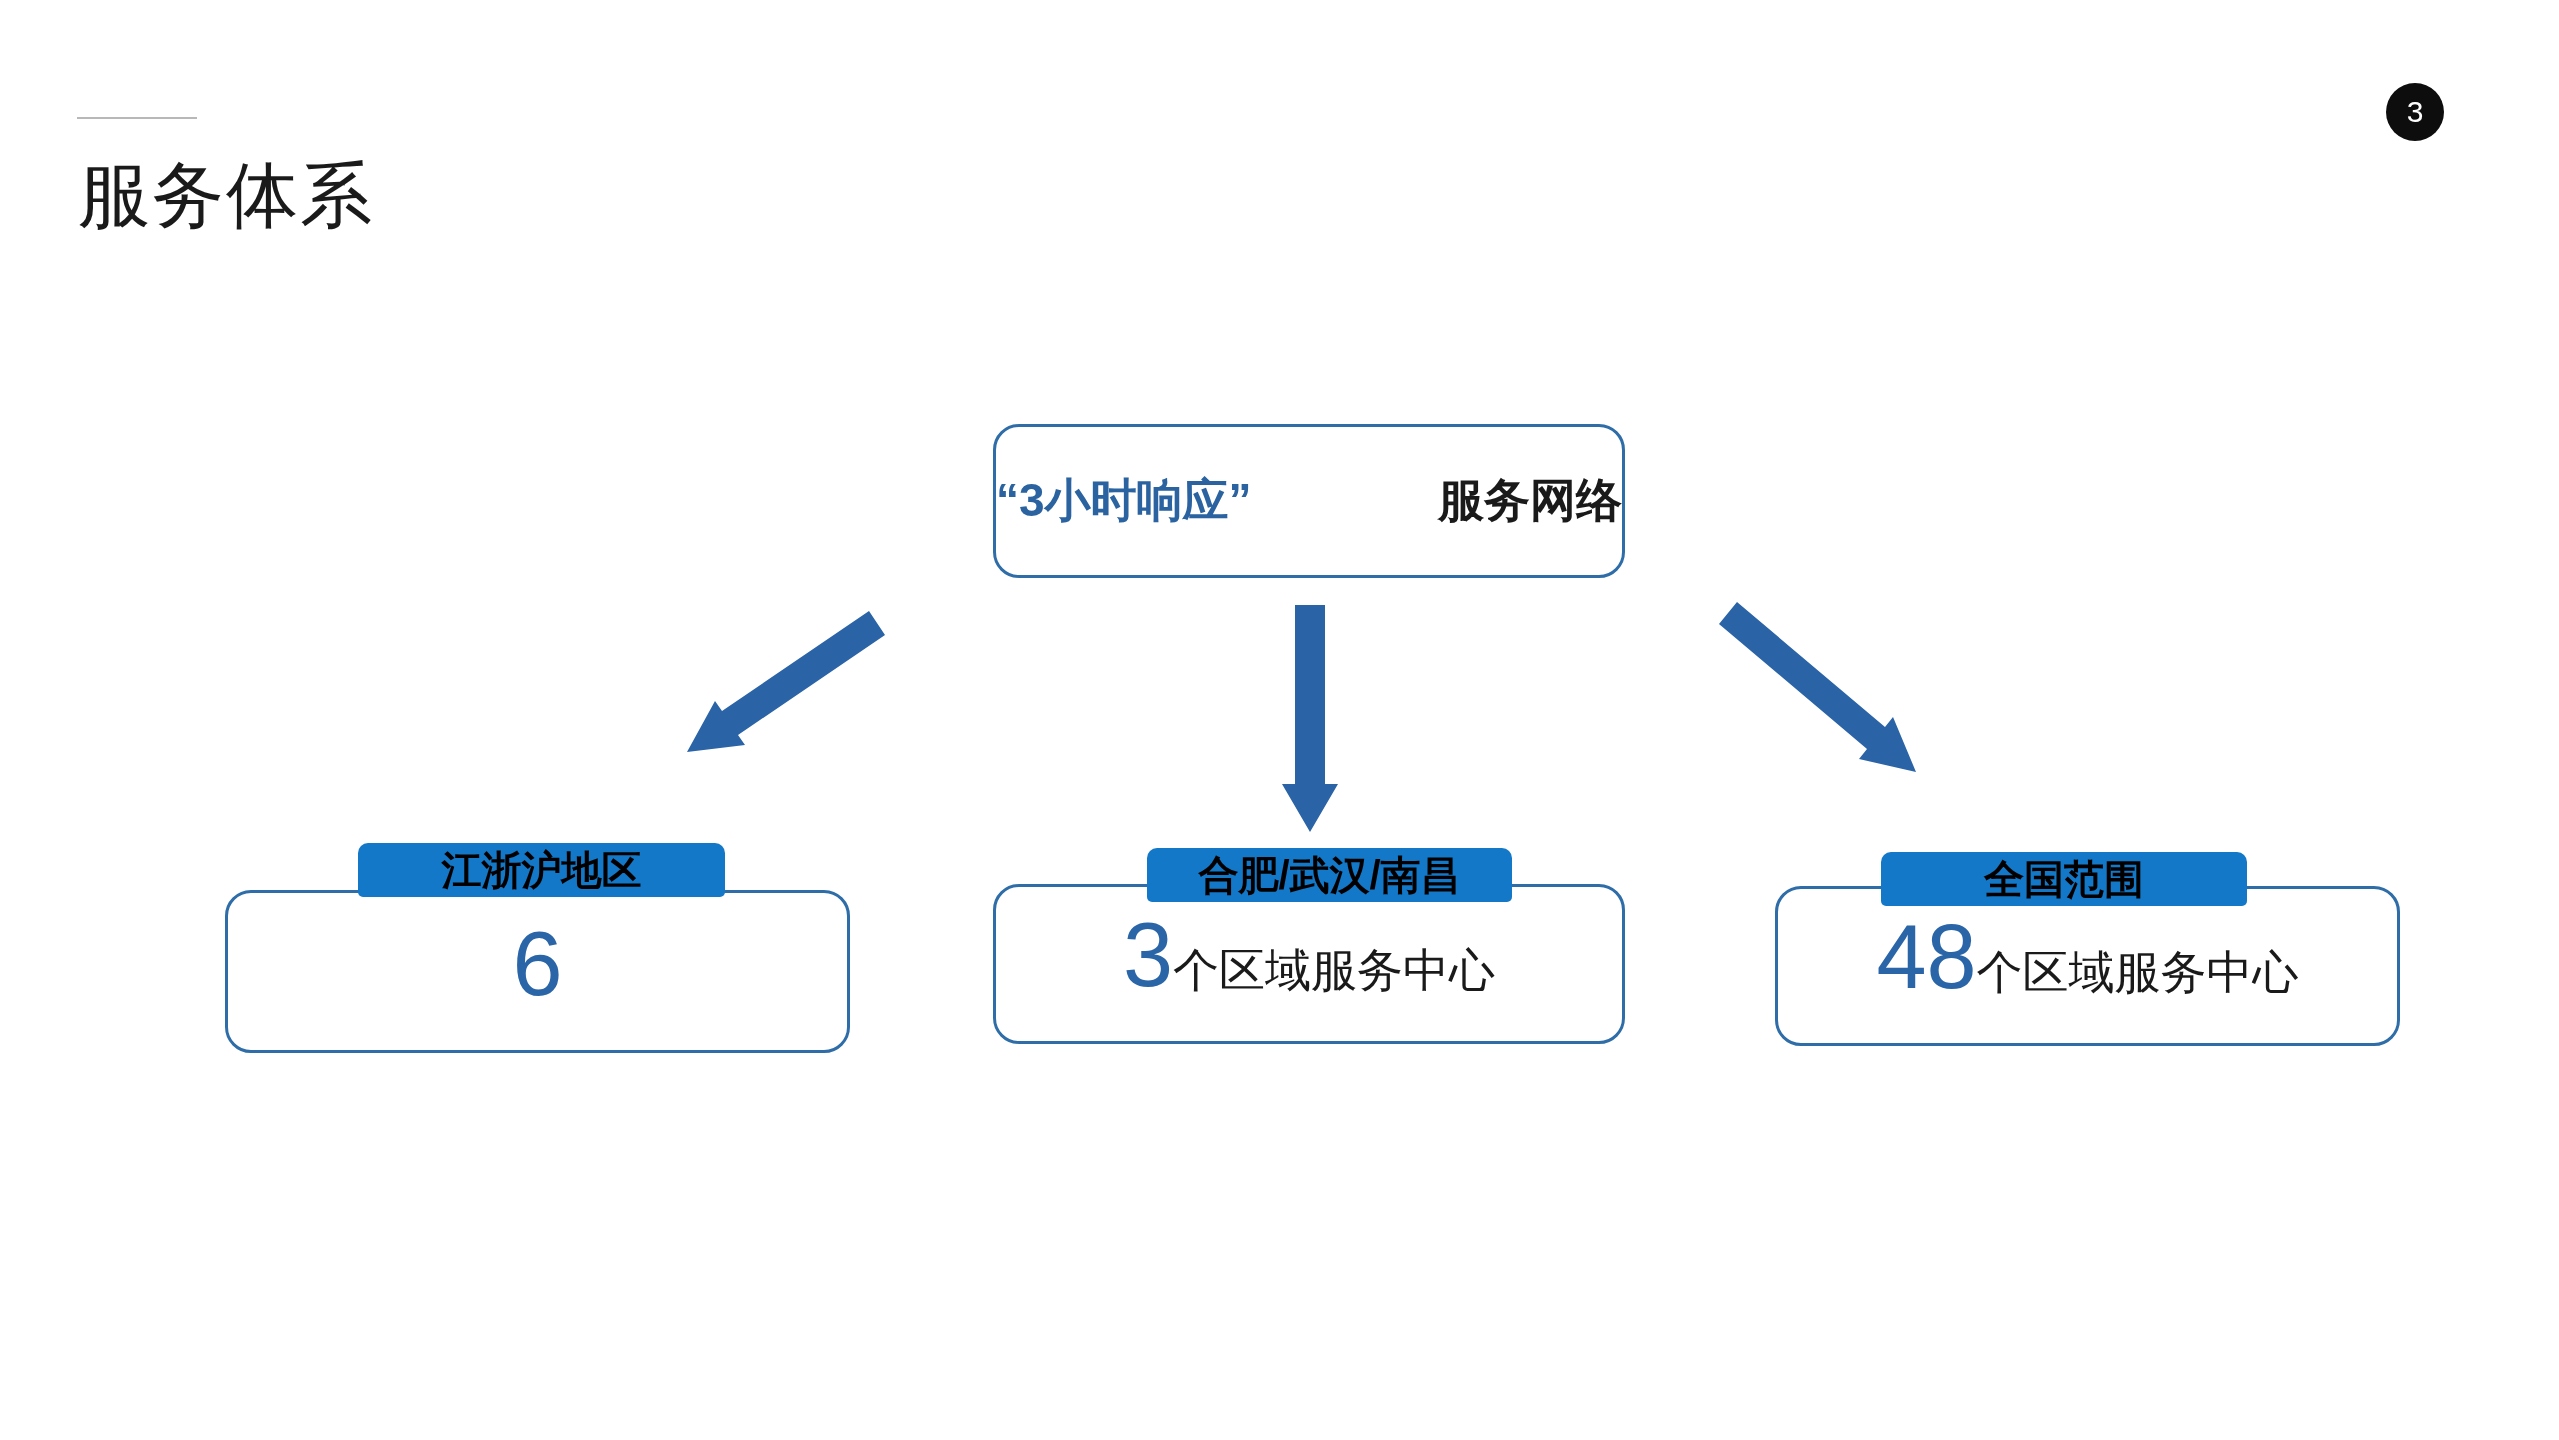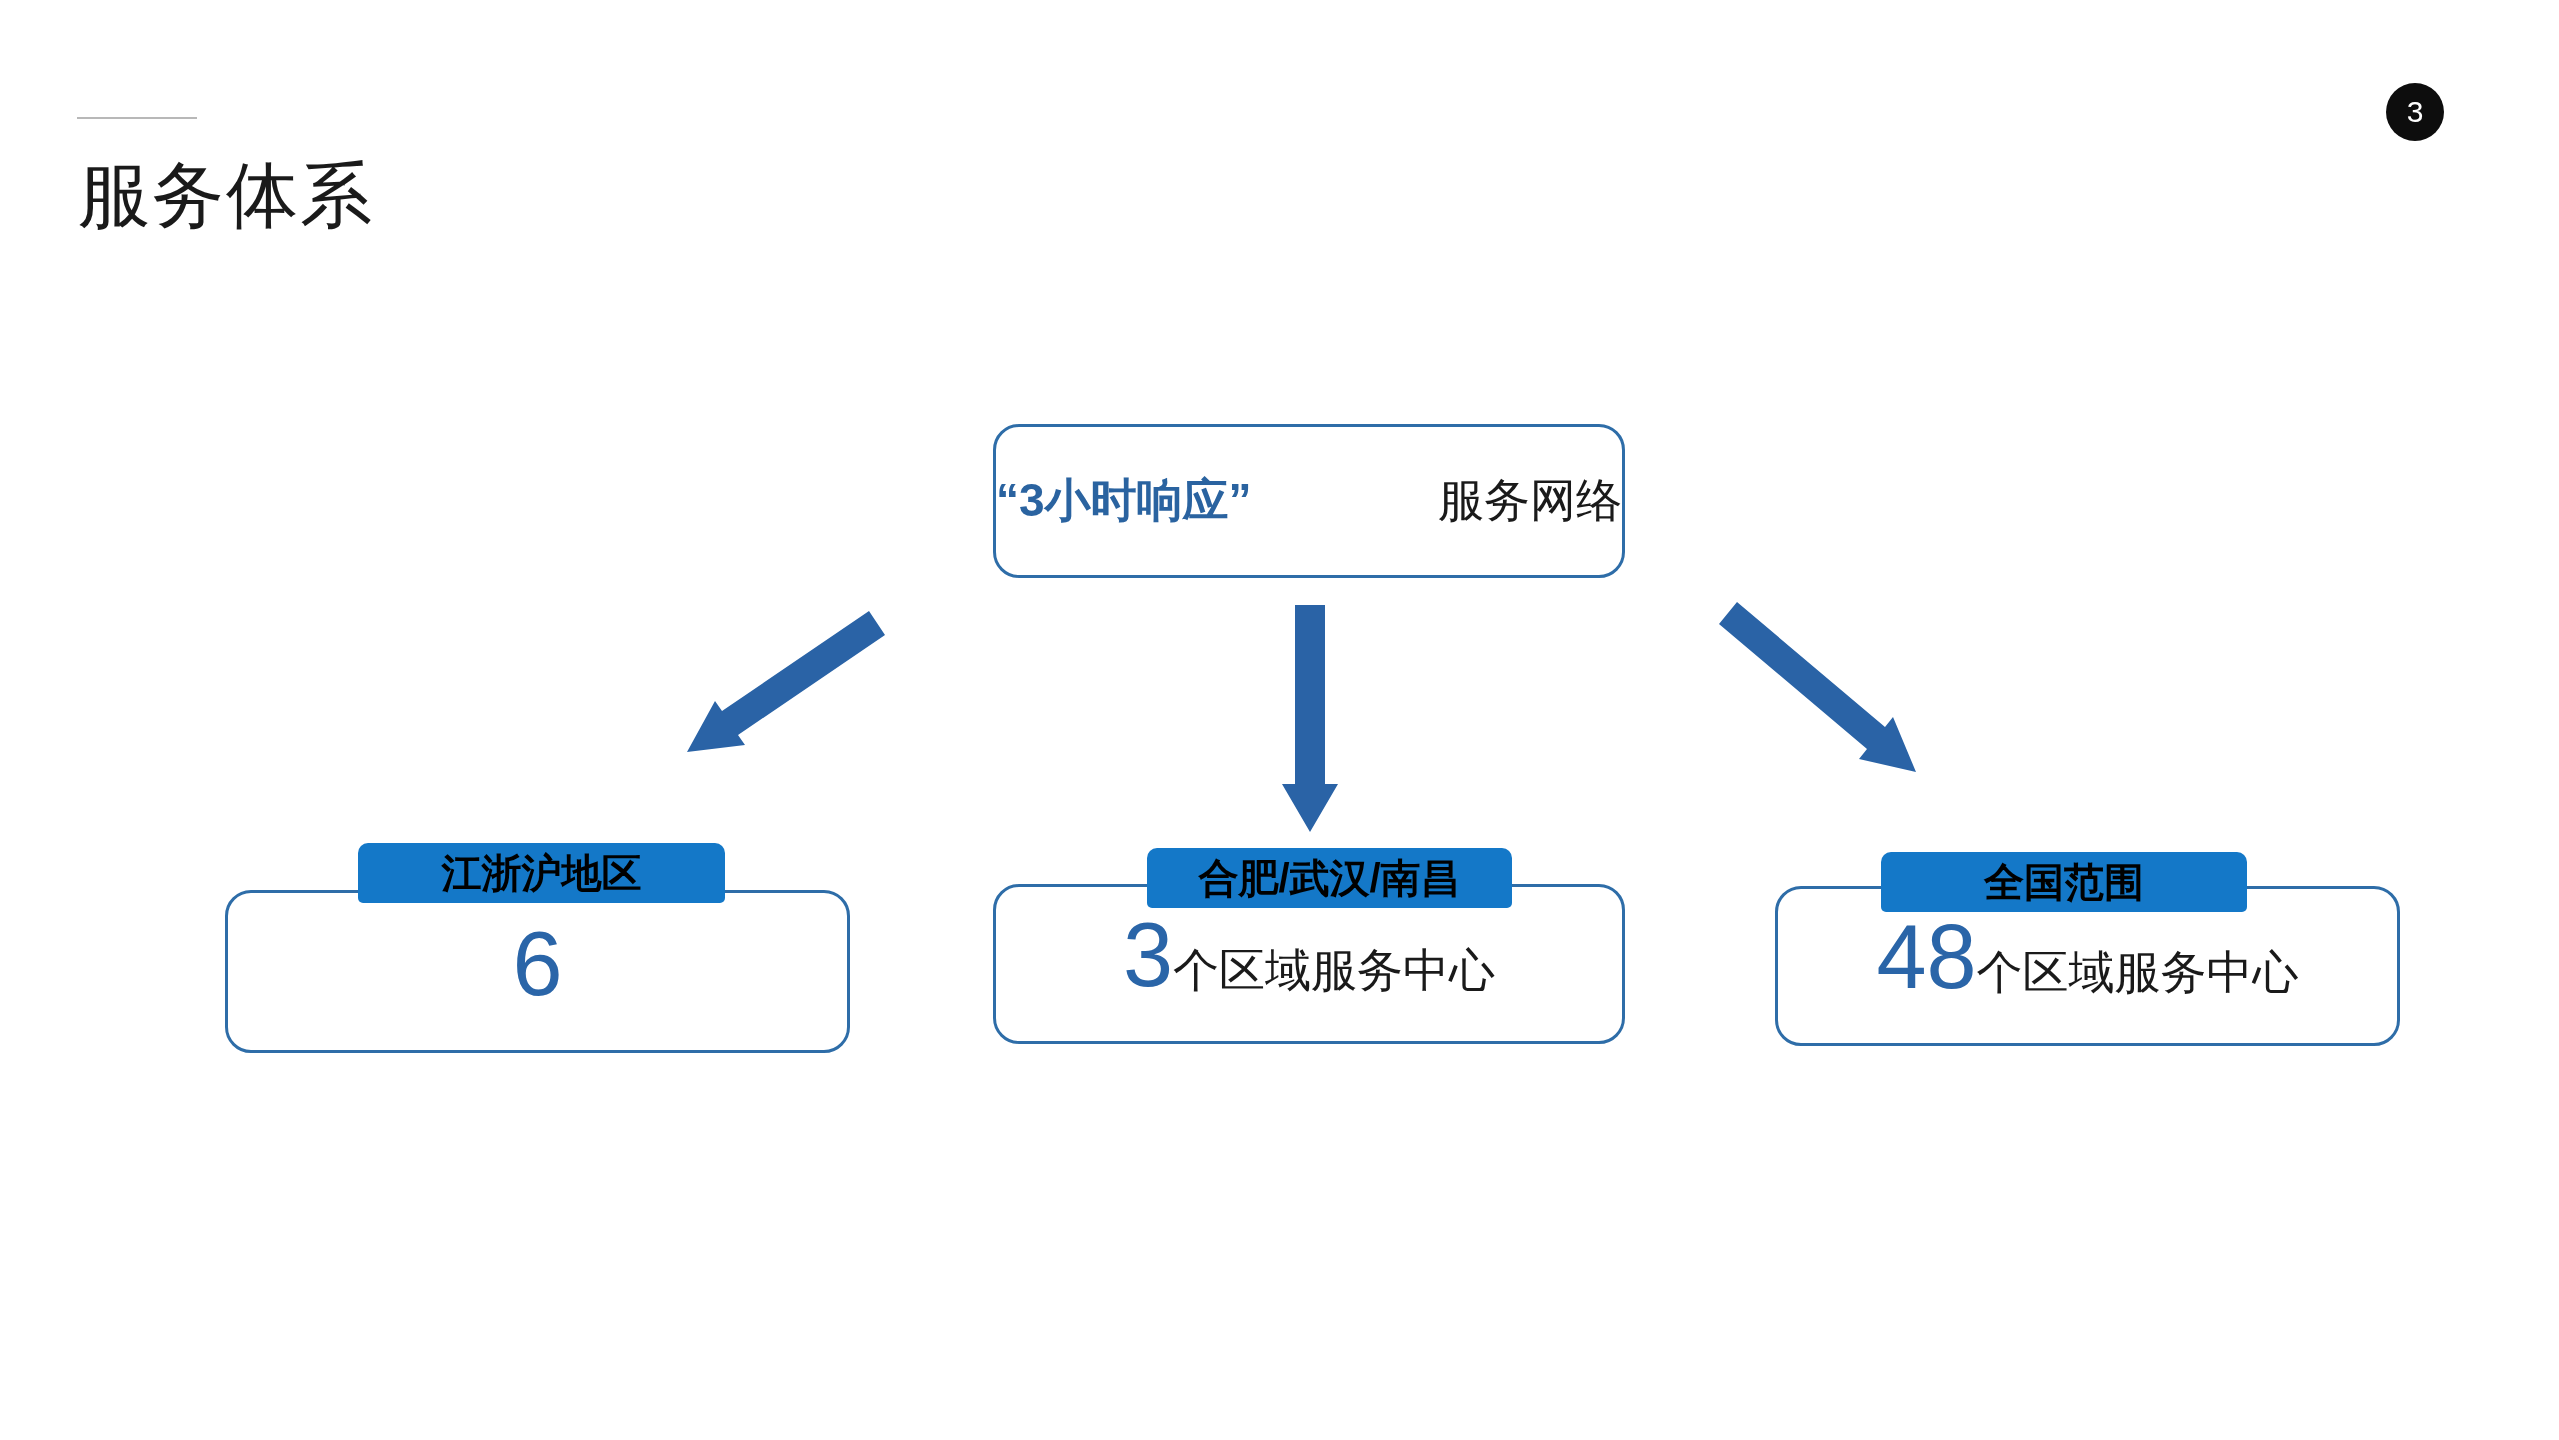--- a/index.html
+++ b/index.html
@@ -46,21 +46,21 @@
     width: 632px; height: 154px;
     box-sizing: border-box;
     border: 3px solid var(--border-blue, #2e6da8);
     border-radius: 26px;
     background: #ffffff;
     display: flex; align-items: center; justify-content: space-between;
     font-size: 46px;
     white-space: nowrap;
   }
   .root-hl { color: var(--bold-blue, #2a63a0); font-weight: 700; }
-  .root-rest { color: var(--text-black, #1a1a1a); font-weight: 400; }
+  .root-rest { color: var(--text-black, #1a1a1a); font-weight: 700; }
   .arrows {
     position: absolute;
     left: 0; top: 0;
     width: 2559px; height: 1440px;
     pointer-events: none;
   }
   .card { position: absolute; }
   .card-box {
     position: absolute;
     left: 0; right: 0;
@@ -83,21 +83,21 @@
     color: var(--number-blue, #2a65a8);
   }
   .card-label {
     font-size: 46px;
     font-weight: 300;
     color: var(--text-black, #1a1a1a);
   }
   .card-banner {
     position: absolute;
     top: 0;
-    height: 60px;
+    height: 54px;
     background: var(--banner-blue, #1478c8);
     border-radius: 10px 10px 5px 5px;
     display: flex; align-items: center; justify-content: center;
   }
   .card-banner span {
     font-size: 40px;
     font-weight: 600;
     color: var(--banner-text, #000000);
     white-space: nowrap;
   }

